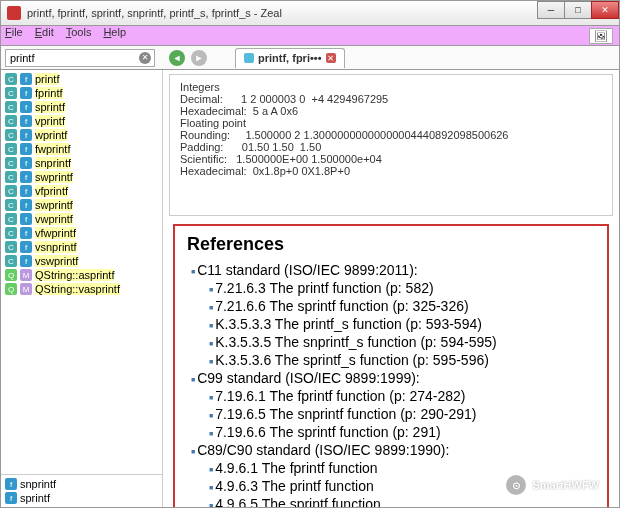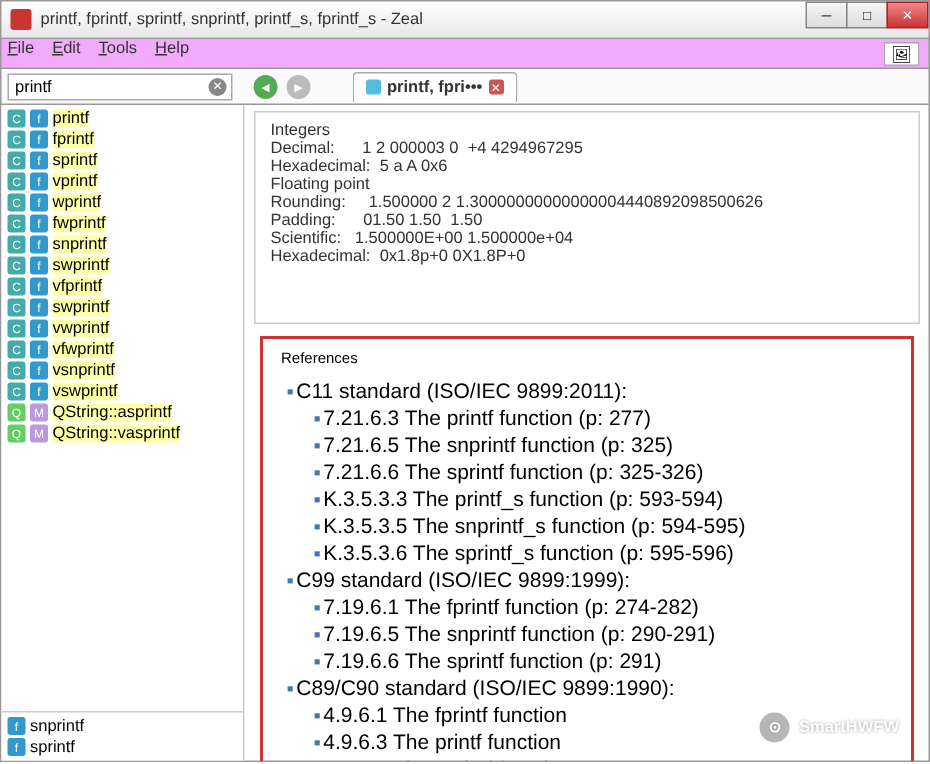--- a/index.html
+++ b/index.html
@@ -35,21 +35,21 @@
 .ico.f{background:#39c}
 .ico.q{background:#6c6}
 .ico.m{background:#b9d}
 .row .lbl{font-size:11px}
 .row .hl{background:#ffa}
 .sec2{border-top:1px solid #ccc;padding:2px 0}
 .content{flex:1;overflow:auto;position:relative}
 .codebox{margin:4px 6px;border:1px solid #ccc;padding:6px 10px;font-family:Consolas,monospace;font-size:10px;color:#333;background:#fff;height:142px;overflow:auto}
 .codebox .ln{white-space:pre}
 .ref{margin:8px 10px;border:2px solid #c33;padding:8px 12px}
-.ref h3{font-size:10px;font-weight:normal;margin-bottom:6px;font-family:Arial}
+.ref h3{font-size:18px;font-weight:bold;margin-bottom:6px;font-family:Arial}
 .ref ul{list-style:none;padding-left:4px}
 .ref li.b::before{content:"■ ";color:#47a;font-size:7px;vertical-align:middle}
 .ref li.s{padding-left:18px}
 .ref li.s::before{content:"■ ";color:#47a;font-size:7px;vertical-align:middle}
 .ref li{padding:1px 0;font-size:14px;font-family:Arial}
 .seealso{margin:8px 10px}
 .seealso h3{font-size:13px;font-weight:bold;margin-bottom:4px;font-family:Arial}
 .watermark{position:absolute;right:20px;bottom:12px;color:#fff;font-size:16px;font-weight:bold;opacity:.85;display:flex;align-items:center;gap:6px;text-shadow:0 0 2px #888}
 .watermark .wm-icon{width:20px;height:20px;border-radius:50%;background:#aaa;display:flex;align-items:center;justify-content:center;font-size:10px}
 </style>
@@ -193,22 +193,21 @@
         <div class="ln">Floating point</div>
         <div class="ln">Rounding:     1.500000 2 1.30000000000000004440892098500626</div>
         <div class="ln">Padding:      01.50 1.50  1.50</div>
         <div class="ln">Scientific:   1.500000E+00 1.500000e+04</div>
         <div class="ln">Hexadecimal:  0x1.8p+0 0X1.8P+0</div>
       </div>
     <div class="ref">
       <h3>References</h3>
       <ul id="refs">
           <li class="b">C11 standard (ISO/IEC 9899:2011):</li>
-          <li class="s">7.21.6.3 The printf function (p: 277)</li>
-          <li class="s">7.21.6.5 The snprintf function (p: 325)</li>
+          <li class="s">7.21.6.3 The printf function (p: 582)</li>
           <li class="s">7.21.6.6 The sprintf function (p: 325-326)</li>
           <li class="s">K.3.5.3.3 The printf_s function (p: 593-594)</li>
           <li class="s">K.3.5.3.5 The snprintf_s function (p: 594-595)</li>
           <li class="s">K.3.5.3.6 The sprintf_s function (p: 595-596)</li>
           <li class="b">C99 standard (ISO/IEC 9899:1999):</li>
           <li class="s">7.19.6.1 The fprintf function (p: 274-282)</li>
           <li class="s">7.19.6.5 The snprintf function (p: 290-291)</li>
           <li class="s">7.19.6.6 The sprintf function (p: 291)</li>
           <li class="b">C89/C90 standard (ISO/IEC 9899:1990):</li>
           <li class="s">4.9.6.1 The fprintf function</li>

